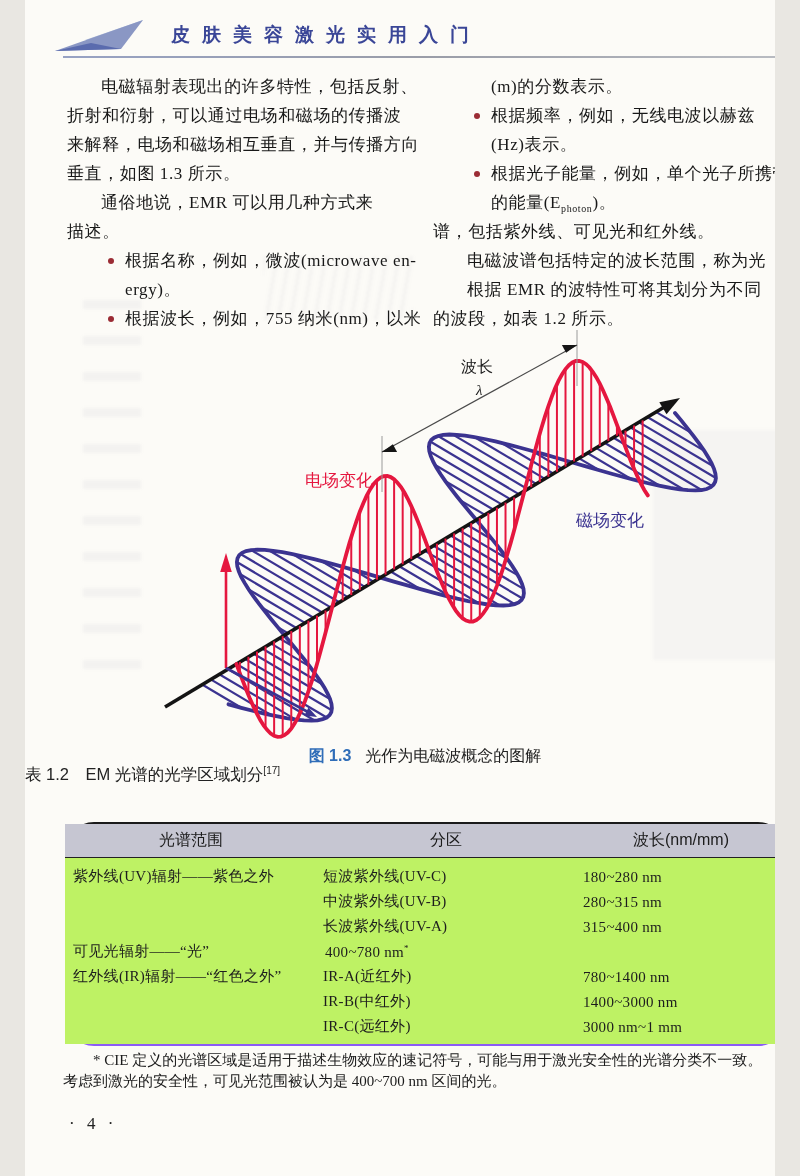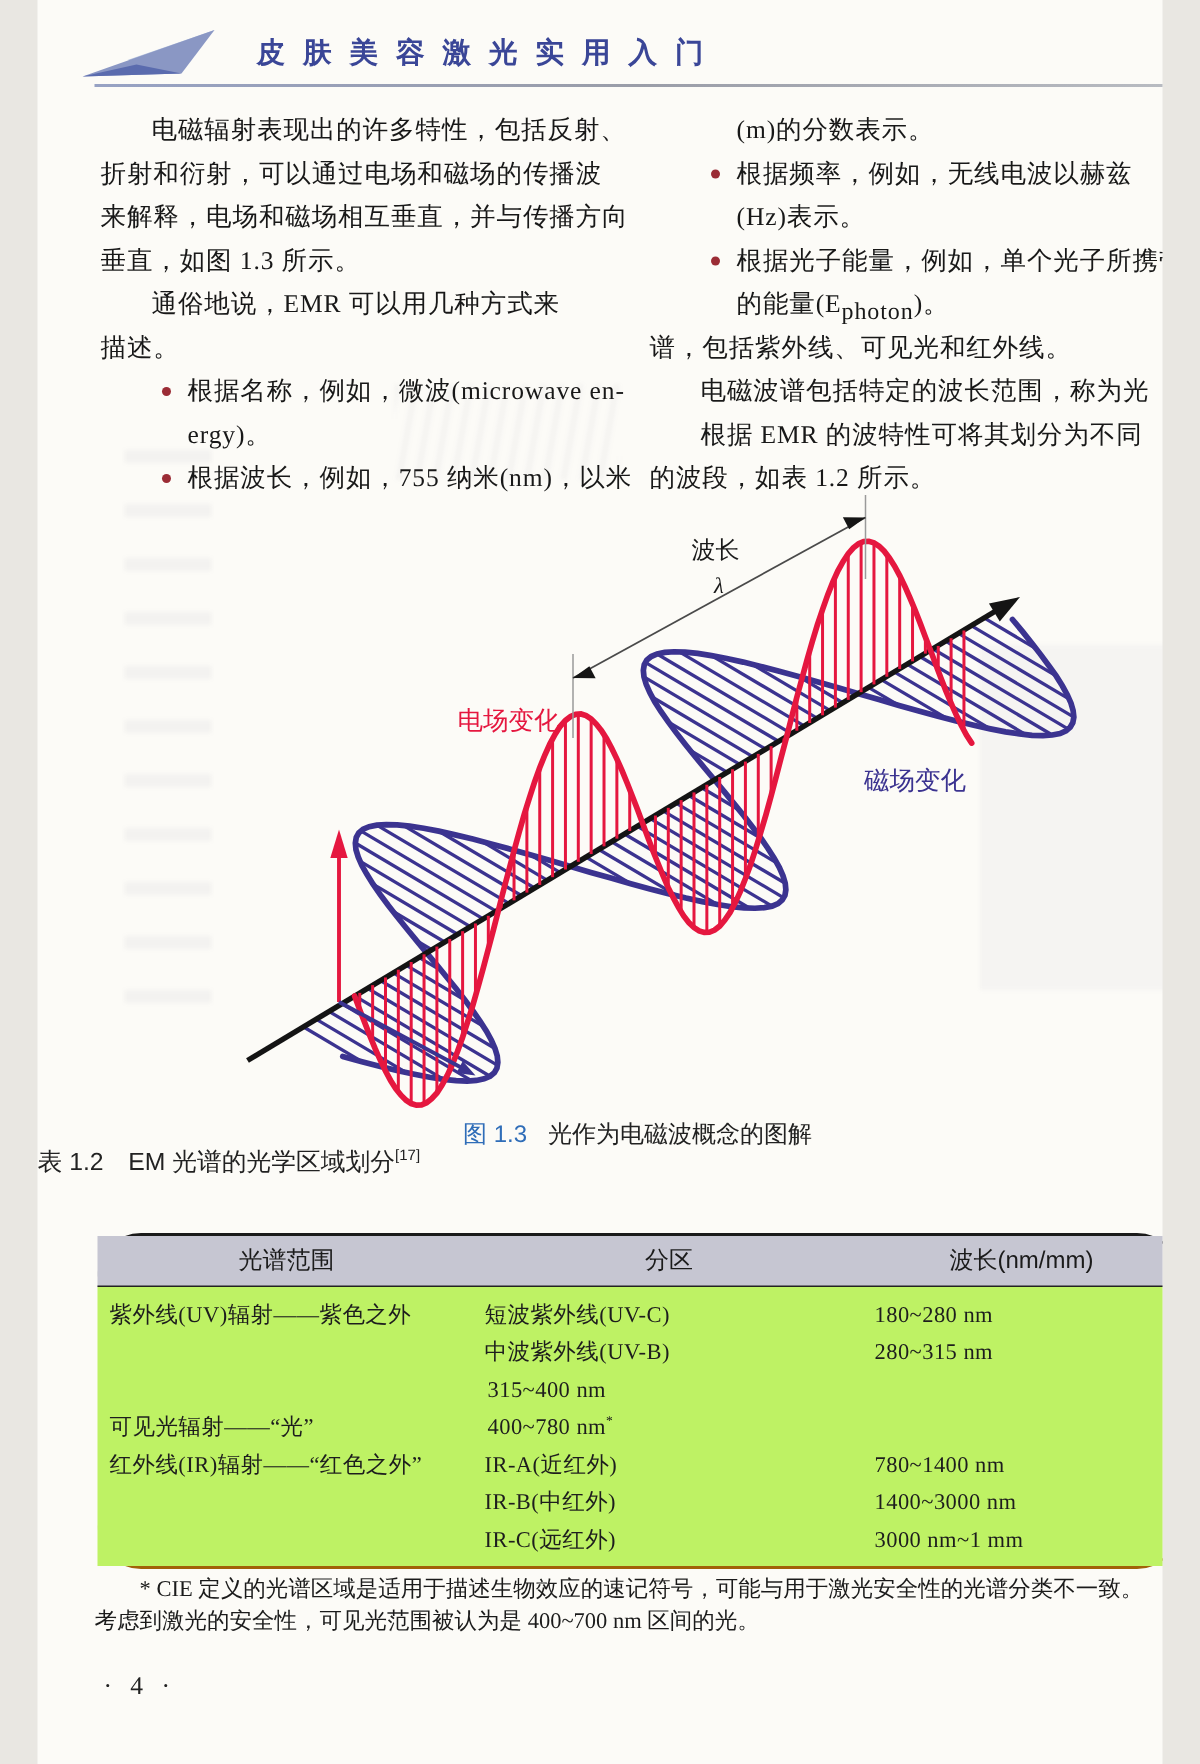--- a/index.html
+++ b/index.html
@@ -12,31 +12,31 @@
   .logo{position:absolute;left:26px;top:16px;width:120px;height:42px;}
   
   .col{position:absolute;top:72px;width:354px;font-size:17px;line-height:29px;letter-spacing:0.6px;color:#181818;}
   .col-left{left:42px;}
   .col-right{left:408px;}
   .ln{position:relative;height:29px;white-space:nowrap;}
   .indent{text-indent:34px;}
   .hang{padding-left:58px;}
   .bl{padding-left:58px;}
   .dot{position:absolute;left:41px;top:12px;width:6px;height:6px;border-radius:50%;background:#9b2c35;}
-  sub.ph{font-size:16px;text-align:center;}
+  sub.ph{font-size:10px;text-align:center;}
   
   .fig-svg{position:absolute;left:0;top:330px;width:800px;height:420px;}
   .fig-caption{position:absolute;left:0;top:746px;width:800px;text-align:center;
                font-family:"Liberation Sans","DejaVu Sans",sans-serif;font-size:16px;color:#222;}
-  .cap-num{color:#2f6db8;margin-right:14px;}
+  .cap-num{color:#2f6db8;margin-right:14px;font-weight:bold;}
   
   .tbl-title{position:absolute;left:0;top:764px;width:800px;text-align:left;
              font-family:"Liberation Sans","DejaVu Sans",sans-serif;font-size:16.5px;color:#222;}
   .tbl-title sup{font-size:10px;}
-  .tbl{position:absolute;left:40px;top:822px;width:722px;border-top:2px solid #1a1a1a;border-bottom:2px solid #a16207;border-radius:29px;}
+  .tbl{position:absolute;left:40px;top:822px;width:722px;border-top:2px solid #1a1a1a;border-bottom:2px solid #8b5cf6;border-radius:29px;}
   .thead{display:grid;grid-template-columns:252px 258px 212px;height:33px;align-items:center;
          background:#c6c6d2;border-bottom:1.5px solid #222;
          font-family:"Liberation Sans","DejaVu Sans",sans-serif;font-size:16px;color:#1b1b1b;}
   .thead .hc{text-align:center;}
   .tbody{background:#bef264;padding:6px 0 5px 0;}
   .trow{display:grid;grid-template-columns:252px 258px 212px;height:25px;align-items:center;
         font-size:15px;color:#1d1d1d;letter-spacing:0.3px;}
   .trow .c1{padding-left:8px;}
   .trow .c2{padding-left:6px;}
   .trow .c3{padding-left:8px;}
@@ -242,20 +242,21 @@
         <div class="c2">短波紫外线(UV-C)</div>
         <div class="c3"><span>180~280 nm</span><sup></sup></div>
       </div>
       <div class="trow">
         <div class="c1"></div>
         <div class="c2">中波紫外线(UV-B)</div>
         <div class="c3"><span>280~315 nm</span><sup></sup></div>
       </div>
       <div class="trow">
         <div class="c1"></div>
+        <div class="c2">长波紫外线(UV-A)</div>
         <div class="c3"><span>315~400 nm</span><sup></sup></div>
       </div>
       <div class="trow">
         <div class="c1">可见光辐射——“光”</div>
         <div class="c3"><span>400~780 nm</span><sup>*</sup></div>
       </div>
       <div class="trow">
         <div class="c1">红外线(IR)辐射——“红色之外”</div>
         <div class="c2">IR-A(近红外)</div>
         <div class="c3"><span>780~1400 nm</span><sup></sup></div>

